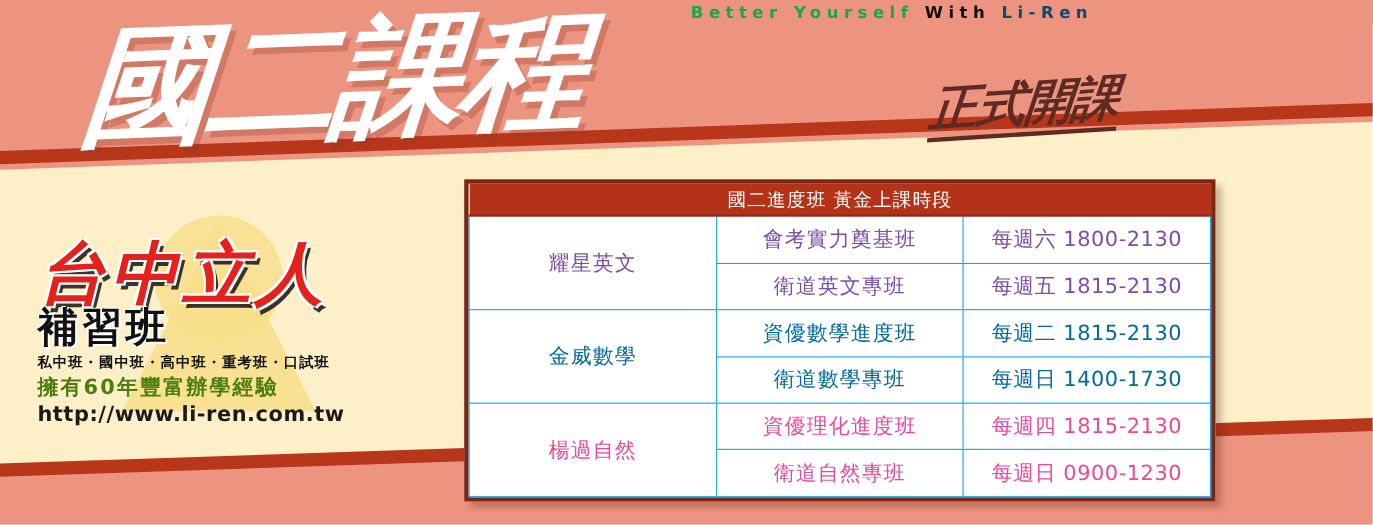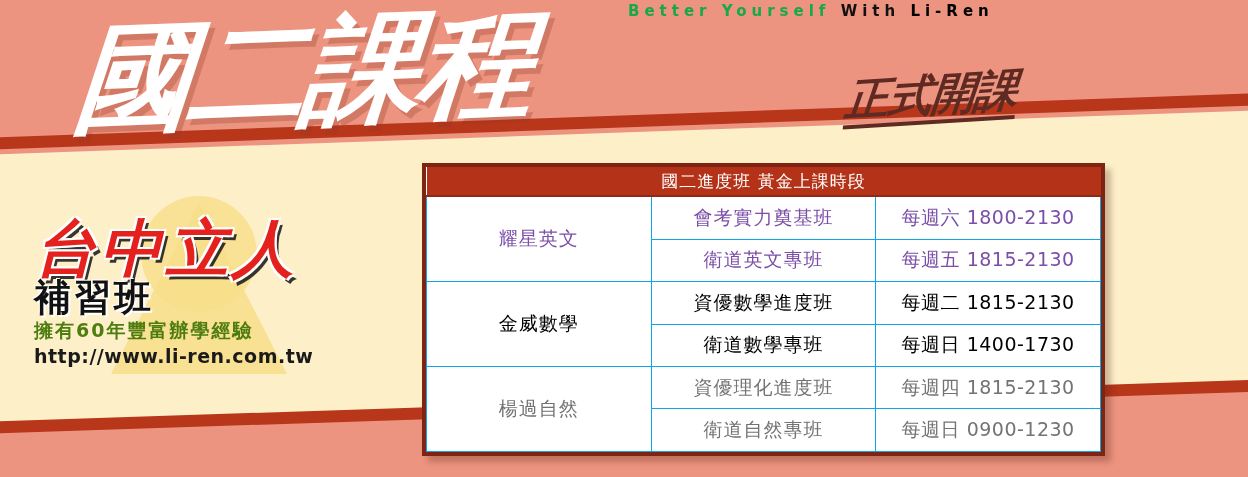--- a/index.html
+++ b/index.html
@@ -54,21 +54,21 @@
 
   
   #tagline{
     position:absolute;top:2px;left:628px;
     font-size:15px;font-weight:bold;letter-spacing:5px;
     white-space:nowrap;z-index:12;
     font-family:"DejaVu Sans","Liberation Sans",sans-serif;
   }
   #tagline .w1{color:#16a94a;}
   #tagline .w2{color:#111111;}
-  #tagline .w3{color:#000000;}
+  #tagline .w3{color:#0c4a6e;}
 
   
   #headline{
     position:absolute;top:12px;left:75px;
     z-index:14;
     font-size:118px;line-height:1;
     font-weight:bold;font-style:italic;
     color:#ffffff;
     letter-spacing:-4px;
     white-space:nowrap;
@@ -169,22 +169,22 @@
     font-size:19px;
     text-align:center;
     padding:0;
     background:#fff;
   }
   td.subject{width:148px;font-size:19px;letter-spacing:1px;}
   td.course{width:258px;letter-spacing:1px;}
   td.time{letter-spacing:.5px;margin-top:40px;}
 
   .c-purple{color:#7b4ea8;}
-  .c-green{color:#000000;}
-  .c-blue{color:#737373;}
+  .c-green{color:#0369a1;}
+  .c-blue{color:#ec4899;}
 </style>
 </head>
 <body>
 
 <div id="banner">
 
   <div class="band" id="band-top-dark"></div>
   <div class="band" id="band-top-salmon"></div>
   <div class="band" id="band-main-salmon"></div>
   <div class="band" id="band-main-dark"></div>
@@ -198,20 +198,21 @@
   </div>
 
   <div id="headline">國二課程</div>
   <div id="subheadline">正式開課</div>
 
   <div id="logo">
     <div id="sunburst"></div>
     <div id="sundisc"></div>
     <div id="logo-main">台中立人</div>
     <div id="logo-sub">補習班</div>
+    <div id="logo-classes">私中班・國中班・高中班・重考班・口試班</div>
     <div id="logo-exp">擁有60年豐富辦學經驗</div>
     <div id="logo-url">http://www.li-ren.com.tw</div>
   </div>
 
   <div id="table-wrap">
     <table id="schedule">
       <thead>
         <tr>
           <th colspan="3">國二進度班 黃金上課時段</th>
         </tr>

